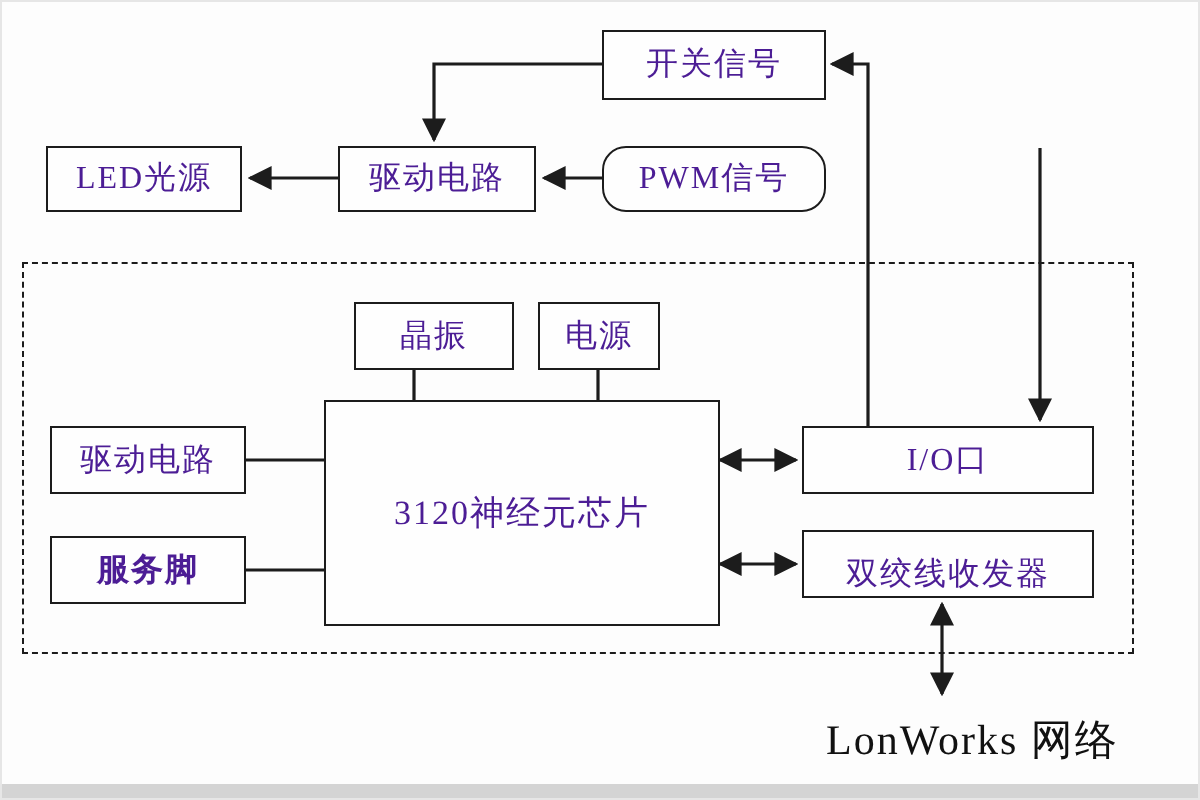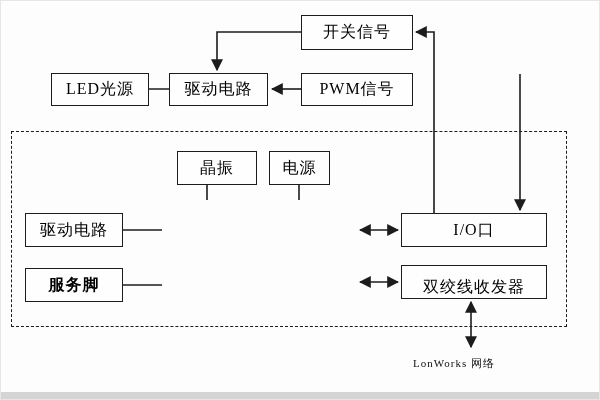--- a/index.html
+++ b/index.html
@@ -25,34 +25,34 @@
   }
   .box {
     position: absolute;
     box-sizing: border-box;
     border: 1.6px solid #1c1c1c;
     background: #fefefe;
     display: flex;
     align-items: center;
     justify-content: center;
     font-size: 16px;
-    color: #000000;
+    color: #4c1d95;
     letter-spacing: 1px;
     white-space: nowrap;
   }
   .box.big { font-size: 17px; }
   .dashed-frame {
     position: absolute;
     box-sizing: border-box;
     border: 1.7px dashed #1c1c1c;
     background: transparent;
   }
   .floating-label {
     position: absolute;
-    font-size: 11px;
+    font-size: 21px;
     color: #111;
     letter-spacing: 1px;
     white-space: nowrap;
   }
   .bottom-edge {
     position: absolute;
     left: 0; bottom: 0;
     width: 600px; height: 7px;
     background: #d4d4d4;
   }
@@ -94,44 +94,47 @@
     <line x1="298" y1="184" x2="298" y2="199" stroke="#1c1c1c" stroke-width="1.6"></line>
   </svg>
 
   <div class="dashed-frame" style="left:10px; top:130px; width:556px; height:196px;"></div>
 
   <div class="box" style="left:300px; top:14px; width:112px; height:35px;">
     <span>开关信号</span>
   </div>
 
 
-  <div class="box" style="left:22px; top:72px; width:98px; height:33px;margin-left:28px;">
+  <div class="box" style="left:22px; top:72px; width:98px; height:33px;">
     <span>LED光源</span>
   </div>
 
   <div class="box" style="left:168px; top:72px; width:99px; height:33px;">
     <span>驱动电路</span>
   </div>
 
-  <div class="box" style="left:300px; top:72px; width:112px; height:33px;">
+  <div class="box" style="left:300px; top:72px; width:112px; height:33px;border-radius:12px;">
     <span>PWM信号</span>
   </div>
 
   <div class="box" style="left:176px; top:150px; width:80px; height:34px;">
     <span>晶振</span>
   </div>
 
   <div class="box" style="left:268px; top:150px; width:61px; height:34px;">
     <span>电源</span>
   </div>
 
   <div class="box" style="left:24px; top:212px; width:98px; height:34px;">
     <span>驱动电路</span>
   </div>
 
+  <div class="box big" style="left:161px; top:199px; width:198px; height:113px;">
+    <span>3120神经元芯片</span>
+  </div>
 
   <div class="box" style="left:24px; top:267px; width:98px; height:34px;font-weight:bold;">
     <span>服务脚</span>
   </div>
 
   <div class="box" style="left:400px; top:212px; width:146px; height:34px;">
     <span>I/O口</span>
   </div>
 
   <div class="box" style="left:400px; top:264px; width:146px; height:34px;align-items:flex-end;">

